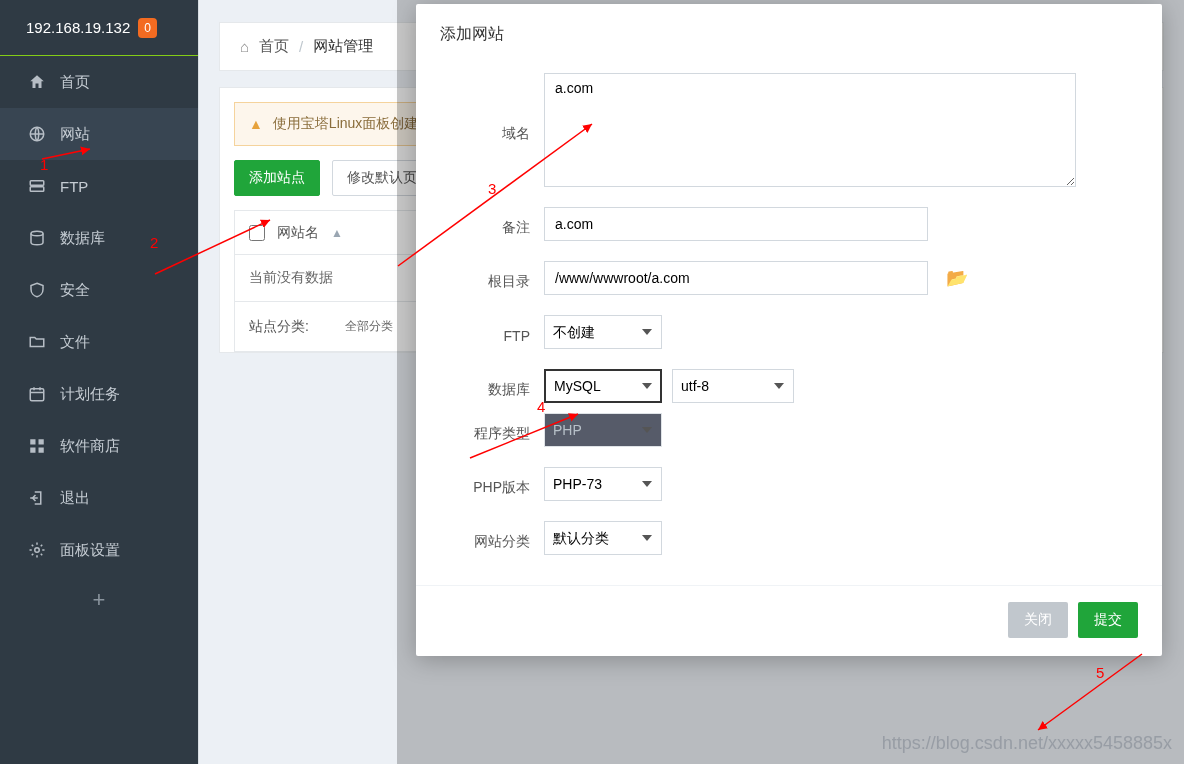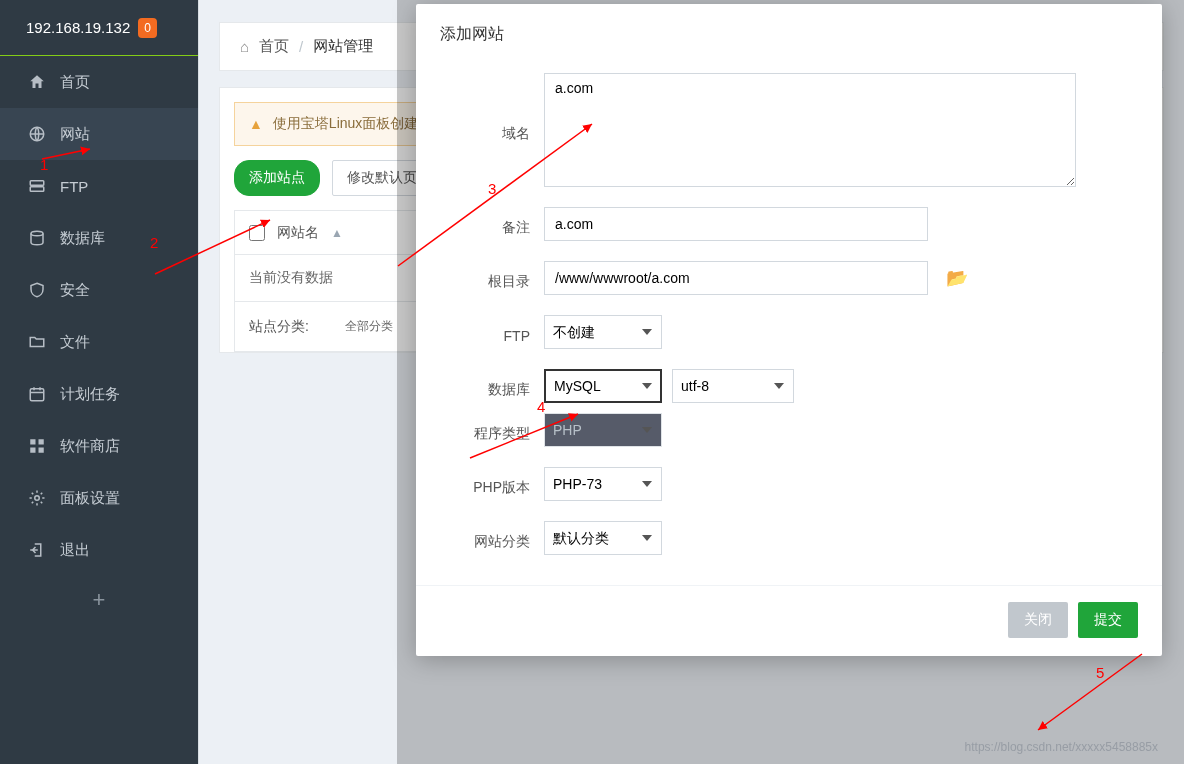--- a/index.html
+++ b/index.html
@@ -13,21 +13,21 @@
     .sb-add { height:48px; display:flex; align-items:center; justify-content:center; color:#8a949e; font-size:22px; cursor:pointer;}
     .content { position:absolute; left:198px; right:0; top:0; bottom:0; background:#ecf0f5; border-left:1px solid #d7dde3;}
     .content-inner { padding: 22px 20px; }
     .breadcrumb { background:#fff; border:1px solid #e5e8eb; padding:14px 20px; font-size:15px; color:#555; display:flex; align-items:center; gap:10px;}
     .breadcrumb .sep { color:#bfc7ce;}
     .breadcrumb .active { color:#333; }
     .page-block { margin-top:16px; background:#fff; border:1px solid #e5e8eb;}
     .alert { margin:14px 14px 0; border:1px solid #f5d39c; background:#fdf6ec; padding:12px 14px; font-size:14px; color:#8a6d3b; display:flex; align-items:center; gap:10px;}
     .toolbar { padding:14px; display:flex; gap:12px;}
     .btn { height:36px; padding:0 14px; border:1px solid #d2d8de; background:#fff; font-size:14px; color:#555; display:inline-flex; align-items:center; border-radius:2px; cursor:pointer;}
-    .btn.green { background:#20a53a; border-color:#20a53a; color:#fff;border-radius:15px;}
+    .btn.green { background:#20a53a; border-color:#20a53a; color:#fff;}
     .table { margin:0 14px; border:1px solid #e5e8eb;}
     .th-row { display:flex; align-items:center; height:44px; border-bottom:1px solid #e5e8eb; padding:0 14px; gap:12px; font-size:14px; color:#555;}
     .th-row input[type=checkbox]{width:16px;height:16px;}
     .sort-icon { color:#9aa6b2; font-size:12px;}
     .empty { padding:14px 14px; font-size:14px; color:#666;}
     .filter-row { display:flex; gap:14px; align-items:center; padding:12px 14px; border-top:1px solid #e5e8eb;}
     .filter-row .lbl { font-size:14px; color:#555; min-width:72px;}
     .tag { padding:4px 10px; font-size:12px; color:#666;}
     .modal-overlay { position:absolute; left:198px; right:0; top:0; bottom:0; background:rgba(0,0,0,0.22);}
     .modal { position:absolute; top:4px; right:22px; width:746px; background:#fff; box-shadow:0 4px 24px rgba(0,0,0,.25); border-radius:2px; }
@@ -47,21 +47,21 @@
     .hint { font-size:13px; color:#9aa6b2; margin-top:6px; width:100%;}
     .hint.side { margin-top:0; margin-left:8px;}
     .inline-label { font-size:14px; color:#555;}
     .folder-icon { font-size:18px; color:#333; margin-left:8px;}
     .modal-foot { padding:16px 24px 18px; display:flex; justify-content:flex-end; gap:10px; border-top:1px solid #f0f3f6;}
     .mbtn { height:36px; padding:0 16px; font-size:14px; border-radius:2px; border:none; cursor:pointer;}
     .mbtn.gray { background:#c1c7cd; color:#fff;}
     .mbtn.green { background:#20a53a; color:#fff;}
     .ann { position:absolute; z-index:50; color:#f00; font-size:15px; font-weight:400; pointer-events:none;}
     svg.arrow { position:absolute; z-index:49; pointer-events:none;}
-    .watermark { position:absolute; right:26px; bottom:10px; font-size:12px; color:rgba(120,128,140,.5); z-index:60;}
+    .watermark { position:absolute; right:12px; bottom:10px; font-size:18px; color:rgba(120,128,140,.5); z-index:60;}
   </style>
 </head>
 <body>
 
 <div class="sidebar">
   <div class="sb-header">
     <span class="icon">
       <svg viewBox="0 0 24 24">
           <path fill="#fff" d="M3 4h18v12H3zM9 20h6v-2H9zM2 3a1 1 0 011-1h18a1 1 0 011 1v14a1 1 0 01-1 1H3a1 1 0 01-1-1z" opacity=".9"></path>
           <rect x="2" y="3" width="20" height="13" rx="1" fill="none" stroke="#fff" stroke-width="2"></rect>
@@ -138,33 +138,33 @@
           <rect x="14" y="3" width="7" height="7"></rect>
           <rect x="3" y="14" width="7" height="7"></rect>
           <rect x="14" y="14" width="7" height="7"></rect>
         </svg>
       </span>
     <span>软件商店</span>
   </div>
   <div class="sb-item">
     <span class="icon">
         <svg viewBox="0 0 24 24">
+          <path d="M9 4h8v16H9M3 12h10M10 8l-4 4 4 4" fill="none" stroke="currentColor" stroke-width="2"></path>
+        </svg>
+      </span>
+    <span>退出</span>
+  </div>
+  <div class="sb-item">
+    <span class="icon">
+        <svg viewBox="0 0 24 24">
           <circle cx="12" cy="12" r="3" fill="none" stroke="currentColor" stroke-width="2"></circle>
           <path d="M12 2v3M12 19v3M2 12h3M19 12h3M5 5l2 2M17 17l2 2M19 5l-2 2M7 17l-2 2" stroke="currentColor" stroke-width="2"></path>
         </svg>
       </span>
     <span>面板设置</span>
-  </div>
-  <div class="sb-item">
-    <span class="icon">
-        <svg viewBox="0 0 24 24">
-          <path d="M9 4h8v16H9M3 12h10M10 8l-4 4 4 4" fill="none" stroke="currentColor" stroke-width="2"></path>
-        </svg>
-      </span>
-    <span>退出</span>
   </div>
   <div class="sb-add">+</div>
 </div>
 
 <div class="content">
   <div class="content-inner">
     <div class="breadcrumb">
       <span style="color:#888;">⌂</span>
       <span>首页</span>
       <span class="sep">/</span>

